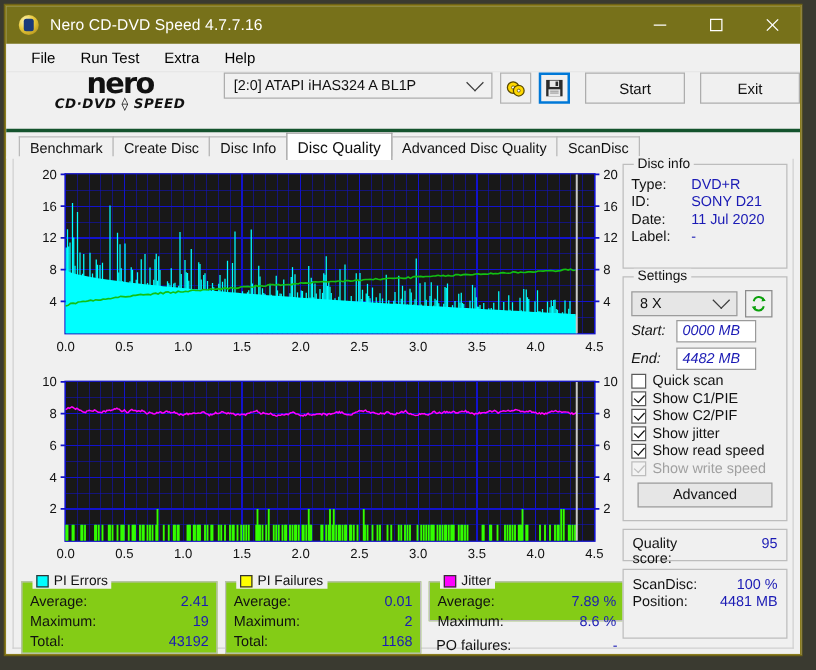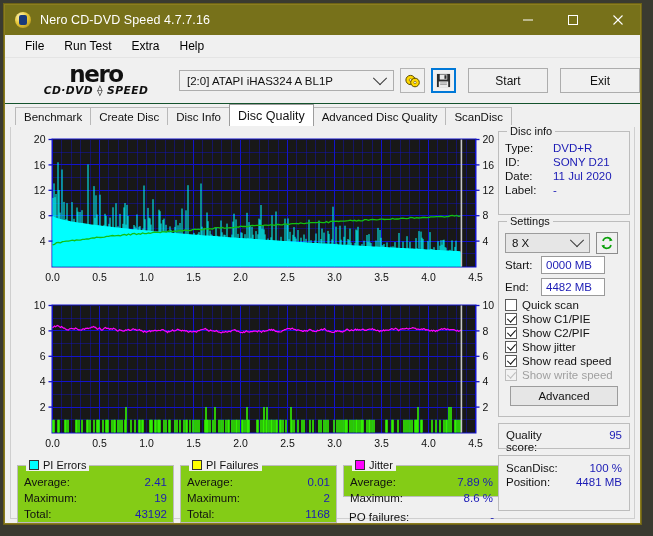--- a/index.html
+++ b/index.html
@@ -37,22 +37,22 @@
 
   
   #menubar{
     height:22px;background:#f0f0f0;display:flex;align-items:center;
     padding-left:10px;border-bottom:1px solid #e4e4e4;
   }
   .menuitem{font-size:12px;color:#000;padding:2px 10px;white-space:nowrap;}
 
   
   #toolbar{
-    height:45px;background:#f0f0f0;display:flex;align-items:center;position:relative;
-    border-bottom:1px solid #14532d;
+    height:45px;background:#f0f0f0;display:flex;position:relative;
+    border-bottom:3px solid #14532d;
   }
   #logo{width:150px;margin-left:16px;flex:none;}
   #logo .nero{
     font-family:"DejaVu Sans",sans-serif;font-weight:bold;font-size:23px;line-height:19px;
     letter-spacing:-1.4px;color:#111;text-align:center;
   }
   #logo .sub{
     font-family:"DejaVu Sans",sans-serif;font-weight:bold;font-style:italic;font-size:10.5px;
     line-height:12px;letter-spacing:.4px;color:#111;text-align:center;
     transform:scaleX(1.02);
@@ -142,21 +142,21 @@
   #speed-sel{
     width:85px;height:20px;background:#e6e6e6;border:1px solid #9c9c9c;
     display:flex;align-items:center;font-size:11.5px;color:#111;padding:0 3px 0 6px;
     box-sizing:border-box;
   }
   #speed-sel .lbl{flex:1;}
   #refresh-btn{
     width:22px;height:22px;border:1px solid #8c8c8c;background:#f0f0f0;margin-left:6px;
     display:flex;align-items:center;justify-content:center;box-sizing:border-box;flex:none;
   }
-  .fieldrow{display:flex;align-items:center;padding:2px 0 2px 6px;}
+  .fieldrow{display:flex;align-items:center;padding:2px 0 2px 6px;font-style:italic;}
   .fieldrow .k{font-size:11.5px;color:#111;width:36px;flex:none;}
   .txtfield{
     width:64px;height:18px;border:1px solid #9a9a9a;background:#fff;
     font-size:11.5px;color:#1b1bb5;display:flex;align-items:center;padding-left:4px;
     box-sizing:border-box;
   }
   .chkrow{display:flex;align-items:center;padding:1px 0 1px 6px;font-size:11.5px;color:#111;}
   .chkbox{
     width:12px;height:12px;border:1px solid #5a5a5a;background:#fff;margin-right:5px;
     flex:none;position:relative;box-sizing:border-box;

